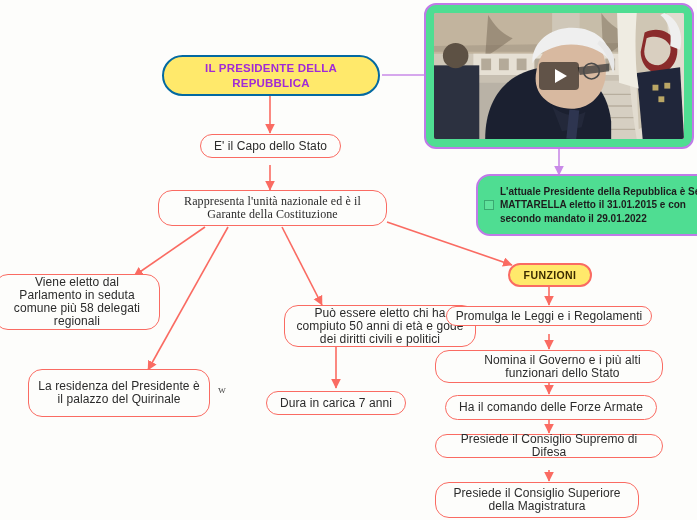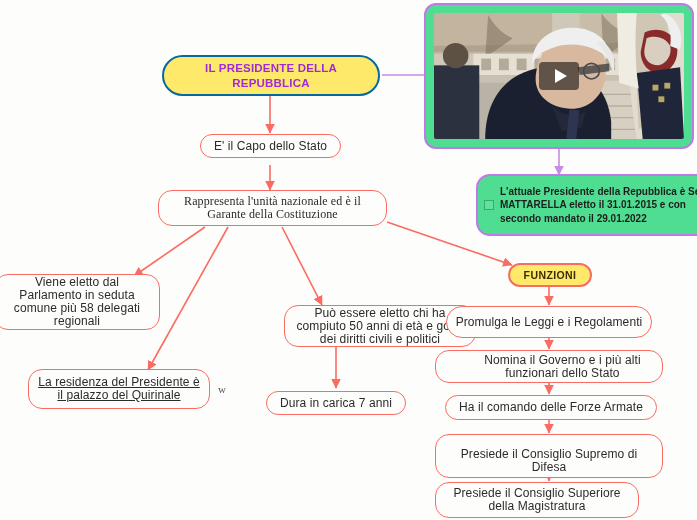--- a/index.html
+++ b/index.html
@@ -253,51 +253,51 @@
   </div>
 
   <div class="node" style="left:158px; top:190px; width:229px; height:36px;font-family:Liberation Serif, serif;">
     <span class="lbl">Rappresenta l'unità nazionale ed è il Garante della Costituzione</span>
   </div>
 
   <div class="node" style="left:-6px; top:274px; width:166px; height:56px;">
     <span class="lbl">Viene eletto dal Parlamento in seduta comune più 58 delegati regionali</span>
   </div>
 
-  <div class="node" style="left:28px; top:369px; width:182px; height:40px;text-decoration:underline;">
+  <div class="node" style="left:28px; top:369px; width:182px; height:48px;">
     <span class="lbl">La residenza del Presidente è il palazzo del Quirinale</span>
   </div>
 
   <span class="stray" style="left:218px; top:383px;">w</span>
 
   <div class="node" style="left:240px; top:305px; width:192px; height:42px;margin-left:44px;">
     <span class="lbl">Può essere eletto chi ha compiuto 50 anni di età e gode dei diritti civili e politici</span>
   </div>
 
   <div class="node pill" style="left:266px; top:391px; width:140px; height:24px;">
     <span class="lbl">Dura in carica 7 anni</span>
   </div>
 
   <div class="node funzioni" style="left:508px; top:263px; width:84px; height:24px;">
     <span class="lbl">FUNZIONI</span>
   </div>
 
-  <div class="node pill" style="left:446px; top:306px; width:206px; height:32px;">
+  <div class="node pill" style="left:446px; top:306px; width:206px; height:20px;">
     <span class="lbl">Promulga le Leggi e i Regolamenti</span>
   </div>
 
   <div class="node" style="left:435px; top:350px; width:228px; height:33px;padding-left:35px;">
     <span class="lbl">Nomina il Governo e i più alti funzionari dello Stato</span>
   </div>
 
   <div class="node pill" style="left:445px; top:395px; width:212px; height:25px;">
     <span class="lbl">Ha il comando delle Forze Armate</span>
   </div>
 
-  <div class="node" style="left:435px; top:434px; width:228px; height:44px;align-items:flex-end;">
+  <div class="node" style="left:435px; top:434px; width:228px; height:24px;">
     <span class="lbl">Presiede il Consiglio Supremo di Difesa</span>
   </div>
 
   <div class="node" style="left:435px; top:482px; width:204px; height:36px;">
     <span class="lbl">Presiede il Consiglio Superiore della Magistratura</span>
   </div>
 
 </div>
 
 </body></html>

